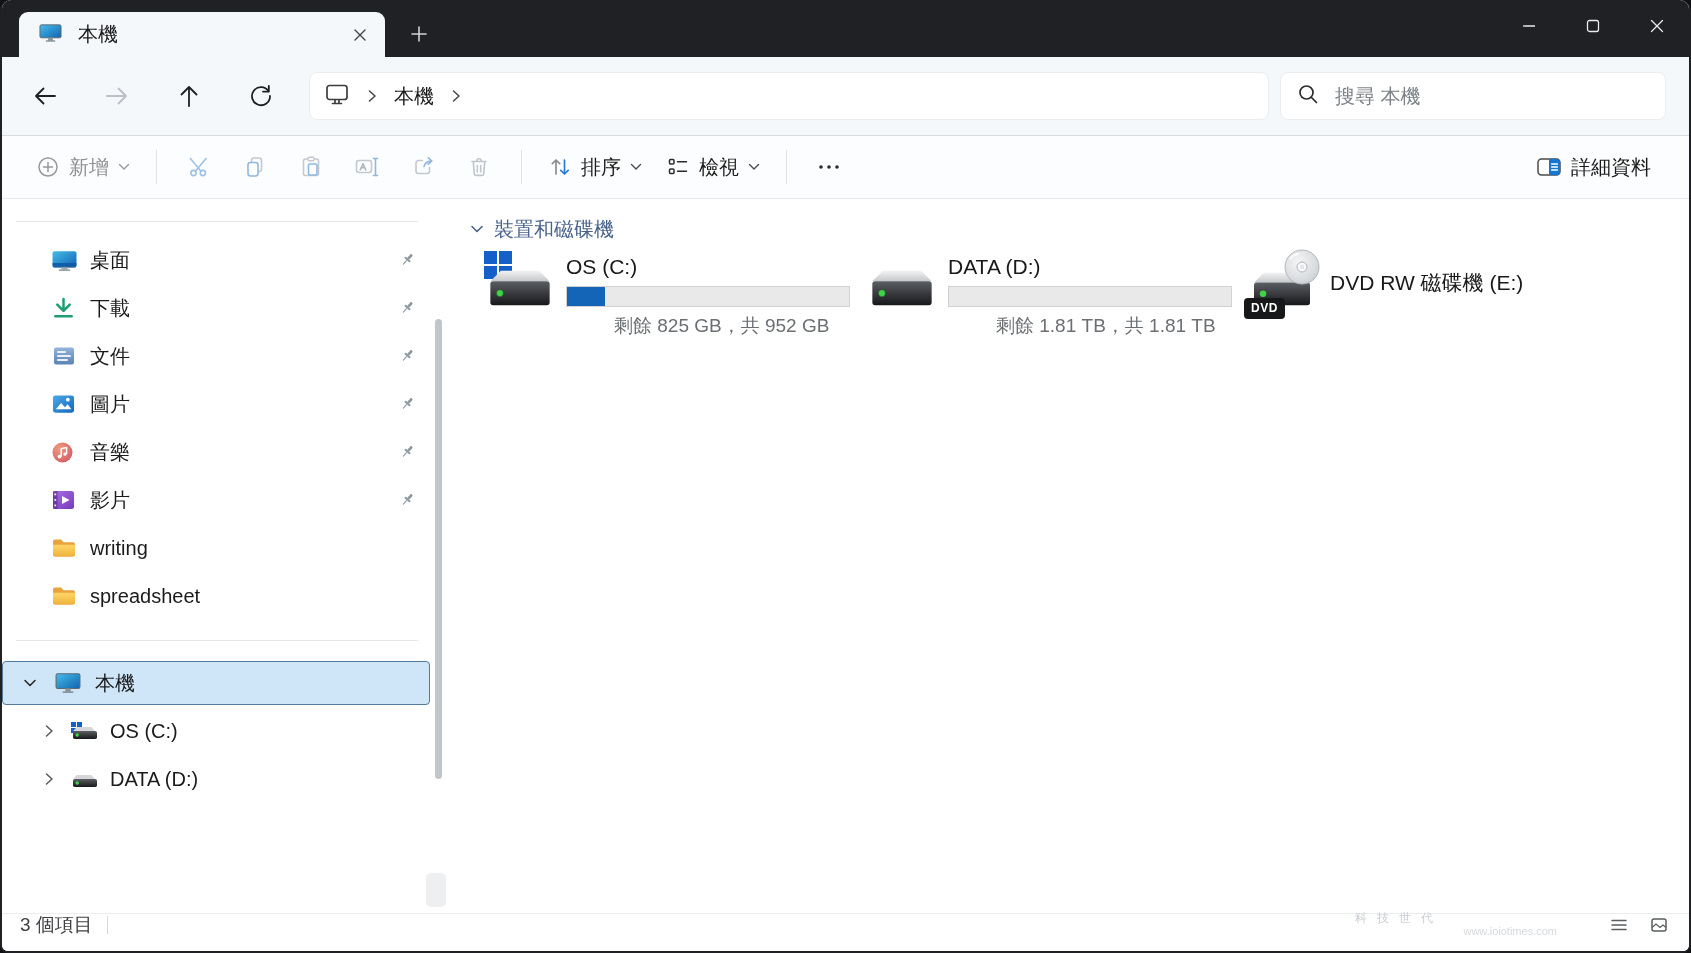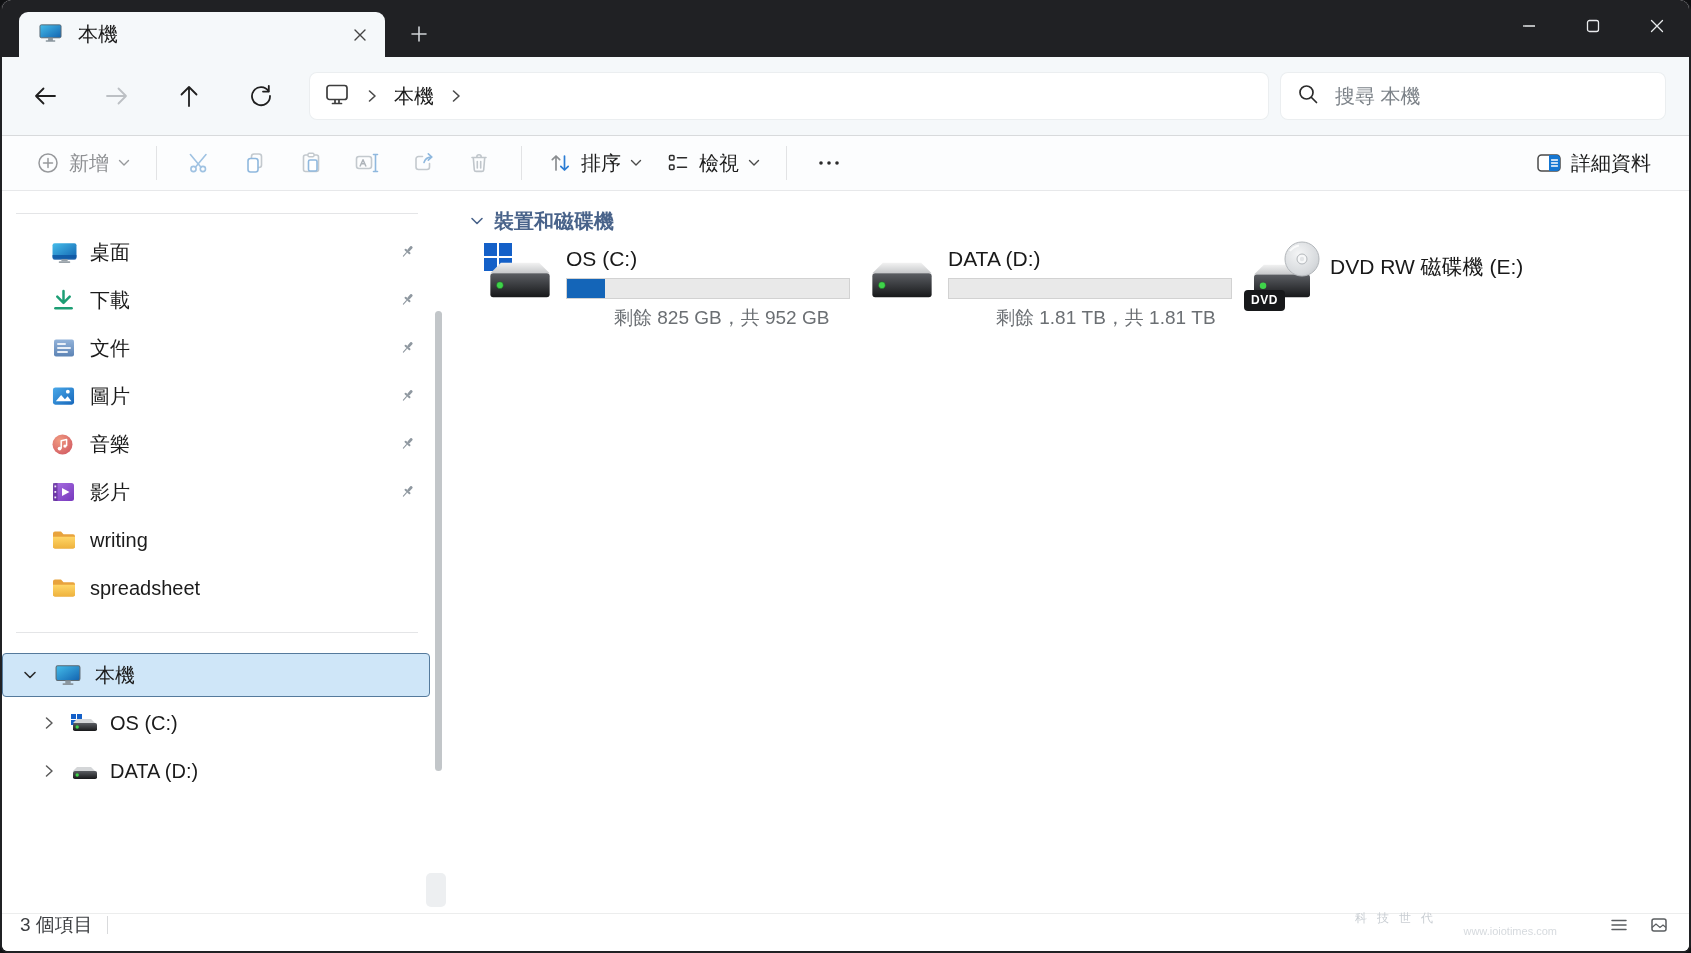--- a/index.html
+++ b/index.html
@@ -36,21 +36,21 @@
   .crumb-label { font-size:20px; color:#1b1b1b; }
   .searchbar { width:384px; height:46px; background:#fff; border-radius:7px;
                display:flex; align-items:center; padding:0 16px; flex:none;
                box-shadow:0 0 0 1px #ebeef0; }
   .searchbar input { border:0; outline:0; font-size:20px; color:#1b1b1b; width:100%;
                      margin-left:16px; background:transparent;
                      font-family:"Liberation Sans","DejaVu Sans",sans-serif; }
   .searchbar input::placeholder { color:#7c8288; opacity:1; }
 
   
-  .toolbar { height:56px; background:#fcfdfe; border-top:1px solid #d8dadc;
+  .toolbar { height:64px; background:#fcfdfe; border-top:1px solid #d8dadc;
              border-bottom:1px solid #e7e8ea; display:flex; align-items:center;
              padding:0 26px 0 22px; flex:none; }
   .tbtn { display:flex; align-items:center; gap:9px; padding:0 12px; height:44px;
           border-radius:6px; flex:none; }
   .tbtn .lbl { font-size:20px; color:#1b1b1b; }
   .tbtn.disabled .lbl { color:#8f9194; }
   .ticon { width:56px; height:44px; display:flex; align-items:center;
            justify-content:center; border-radius:6px; flex:none; }
   .tsep { width:1px; height:34px; background:#e2e3e5; margin:0 14px; flex:none; }
   .spacer { flex:1; }
@@ -77,39 +77,39 @@
   .trow .slabel { font-size:20px; color:#1b1b1b; margin-left:10px; }
   .trow.selected { background:#cfe6f8; border:1px solid #557a9c; border-radius:4px;
                    margin-right:18px; height:44px; margin-top:2px; margin-bottom:2px; }
   .scroll-thumb { position:absolute; right:6px; top:120px; width:7px; height:460px;
                   background:#c2c6c9; border-radius:4px; }
   .scroll-stub { position:absolute; right:2px; bottom:6px; width:20px; height:34px;
                  background:#edeff1; border-radius:5px; }
 
   
   .main { flex:1; padding-top:16px; min-width:0; }
-  .grouphdr { display:flex; align-items:center; margin-left:22px; height:28px;font-weight:bold; }
+  .grouphdr { display:flex; align-items:center; margin-left:22px; height:28px; }
   .grouphdr .glabel { font-size:20px; color:#49638a; margin-left:10px; }
   .drives { display:flex; gap:10px; margin-top:12px; padding-left:40px; }
   .tile { width:372px; display:flex; gap:14px; flex:none; }
   .tile-icon { width:64px; height:60px; position:relative; flex:none; }
   .tile-icon .drv { position:absolute; left:2px; bottom:6px; }
   .winlogo { position:absolute; left:-4px; top:-4px; width:30px; height:30px;
              display:grid; grid-template-columns:13px 13px; grid-template-rows:13px 13px; gap:2px; }
   .winlogo span { background:#1460c8; }
   .disc { position:absolute; right:-4px; top:-6px; }
   .dvdbadge { position:absolute; left:-8px; bottom:-4px; background:#17181a; color:#fff;
               font-size:12px; font-weight:bold; padding:3px 7px 4px; border-radius:4px;
               letter-spacing:.5px; }
   .tile-name { font-size:21px; color:#191919; line-height:24px; }
   .tile-bar { width:284px; height:21px; background:#e9e9e9; border:1px solid #d2d2d2;
               margin-top:7px; }
   .tile-fill { height:100%; background:#1465b8; }
   .tile-free { font-size:19px; color:#6b6f73; margin-top:6px;margin-left:48px; }
-  .tile.dvd .tile-name { margin-top:8px; }
+  .tile.dvd .tile-name { margin-top:16px; }
 
   
   .statusbar { height:38px; border-top:1px solid #eceded; display:flex; align-items:center;
                padding:0 14px 16px 18px; flex:none; background:#fff; }
   .scount { font-size:19px; color:#3d3f42; }
   .sdiv { width:1px; height:18px; background:#d9dadc; margin-left:14px; }
   .viewtoggles { margin-left:auto; display:flex; gap:8px; }
   .vbtn { width:32px; height:28px; display:flex; align-items:center; justify-content:center;
           border-radius:4px; }
 

